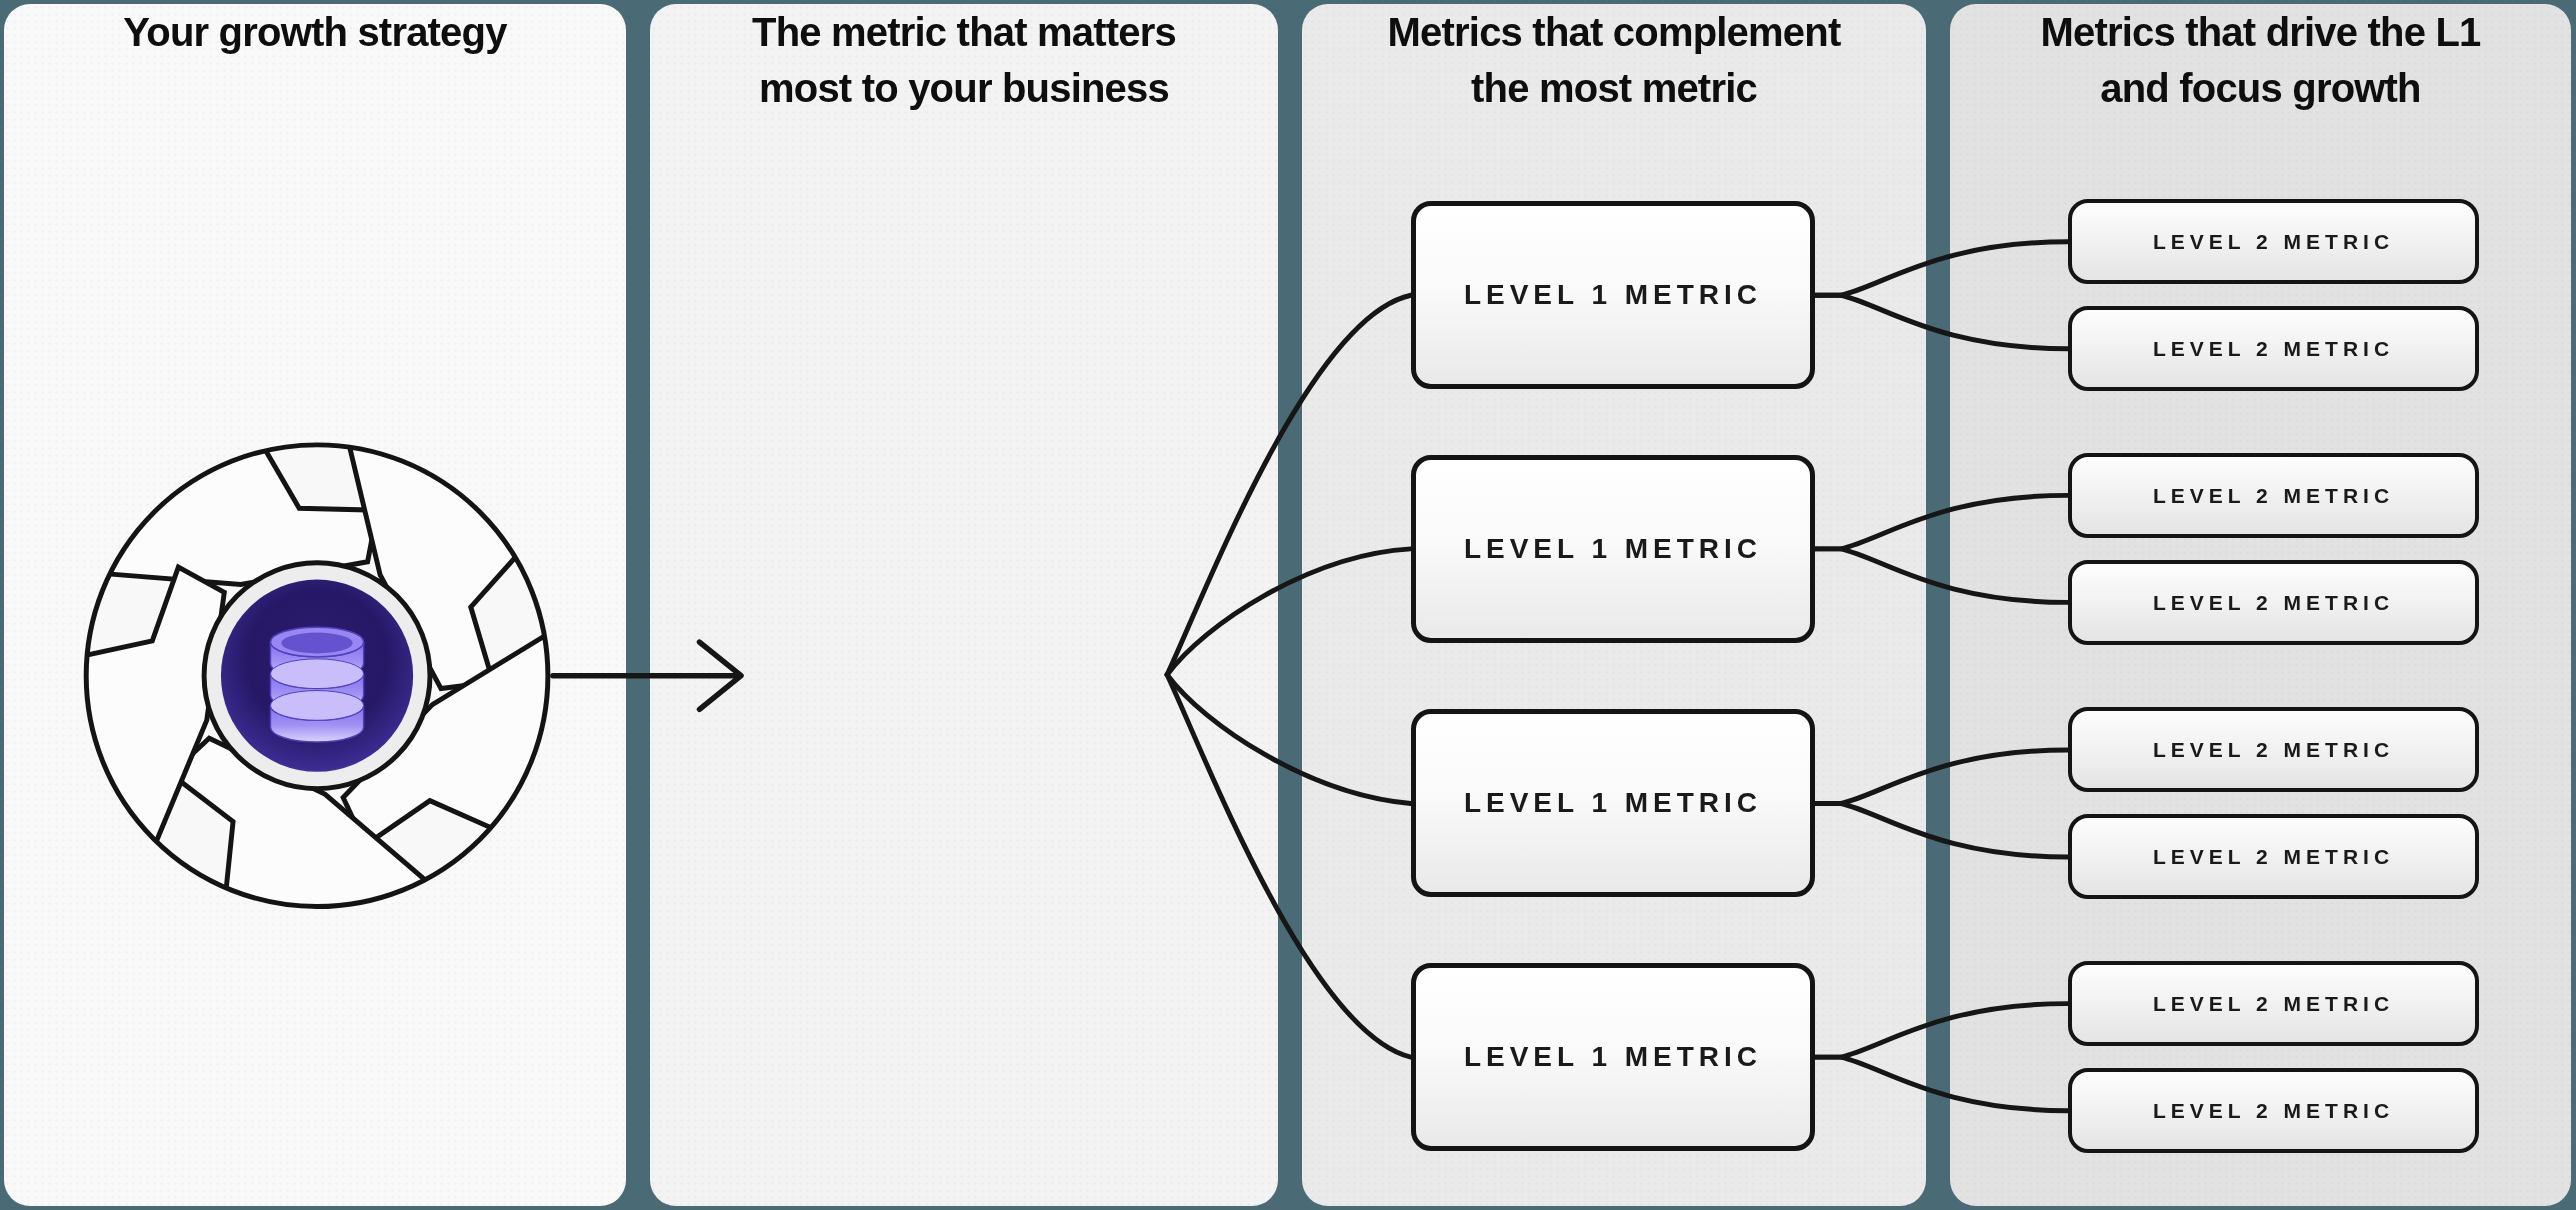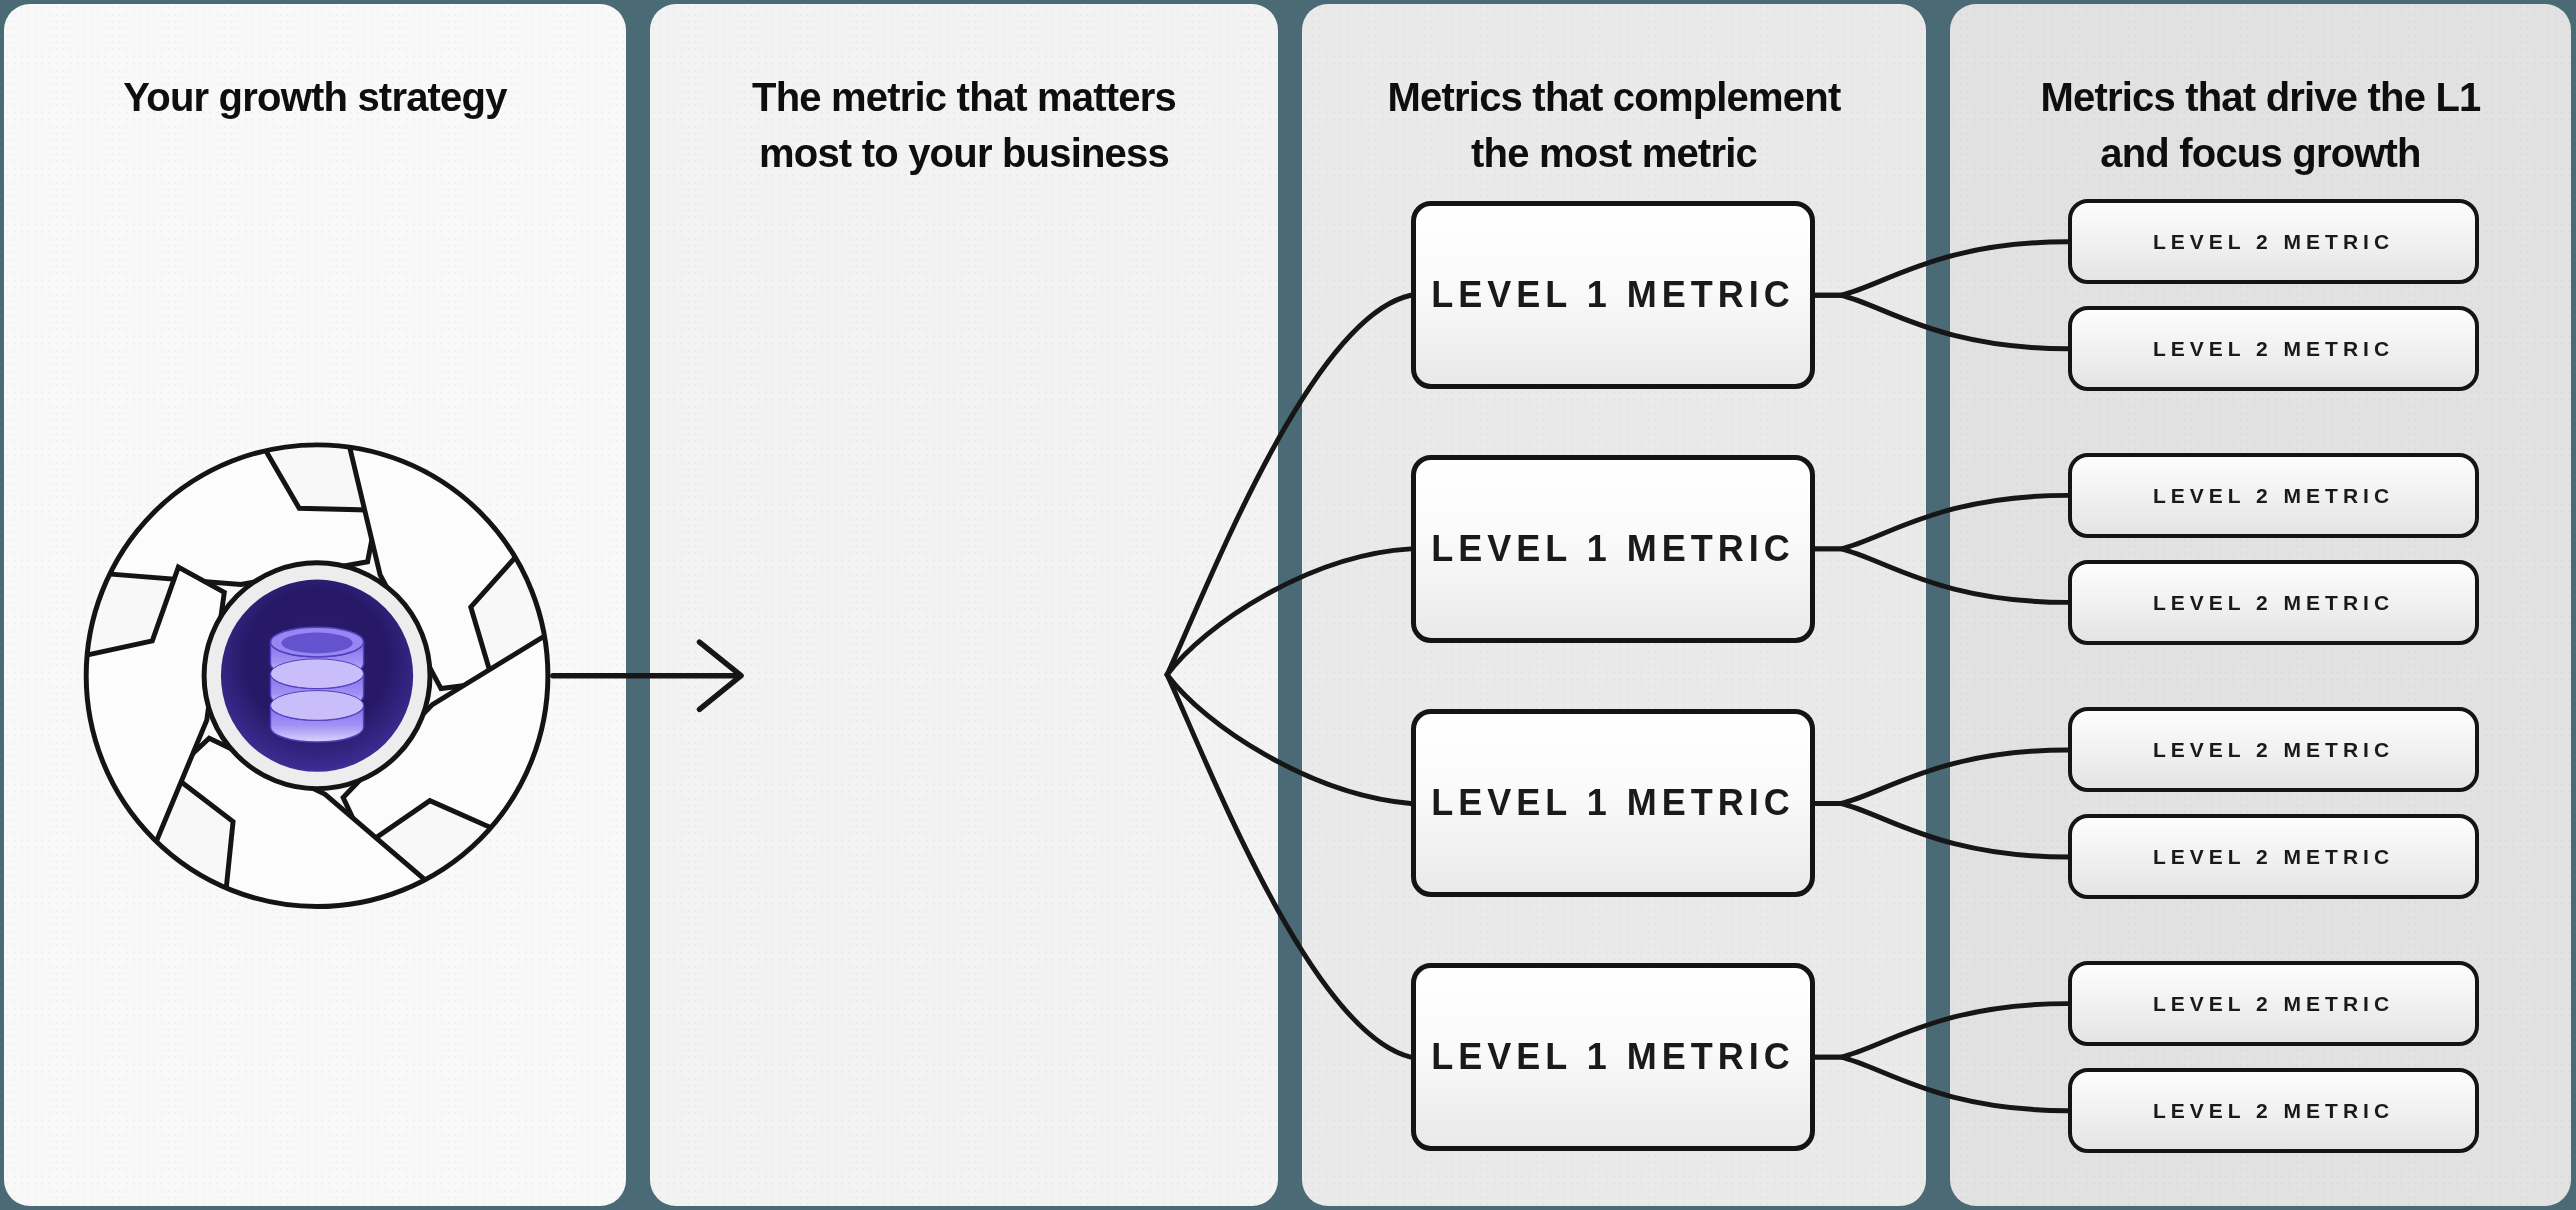--- a/index.html
+++ b/index.html
@@ -24,21 +24,20 @@
     background-image: radial-gradient(rgba(0,0,0,0.028) 1.2px, transparent 1.2px);
     background-size: 7px 7px;
     z-index: 0;
   }
   .panel-1 { left: 4px;    width: 622px; }
   .panel-2 { left: 650px;  width: 628px; }
   .panel-3 { left: 1302px; width: 624px; }
   .panel-4 { left: 1950px; width: 621px; }
 
   .panel-header {
-    padding-top: 65px;
     text-align: center;
     font-size: 40px;
     line-height: 1.4;
     font-weight: 700;
     letter-spacing: -0.8px;
     color: #0e0e0e;
     white-space: pre-line;
   }
   .panel-1 .panel-header { }
 
@@ -61,21 +60,21 @@
     color: #1a1a1a;
     font-weight: 700;
     z-index: 2;
     text-align: center;
   }
   .metric-label { letter-spacing: 5px; }
 
   .focus-box, .l1-box {
     width: 404px;
     height: 188px;
-    font-size: 36px;
+    font-size: 28px;
   }
   .focus-box { left: 763px; top: 581px; }
 
   .l1-box { left: 1411px; }
   .l1-box-1 { top: 201px; }
   .l1-box-2 { top: 455px; }
   .l1-box-3 { top: 709px; }
   .l1-box-4 { top: 963px; }
 
   .l2-box {

